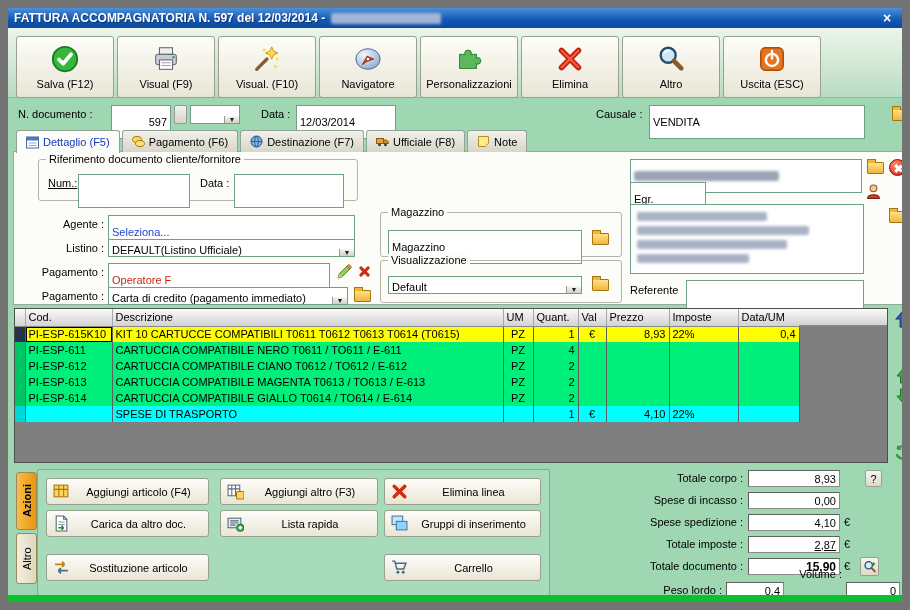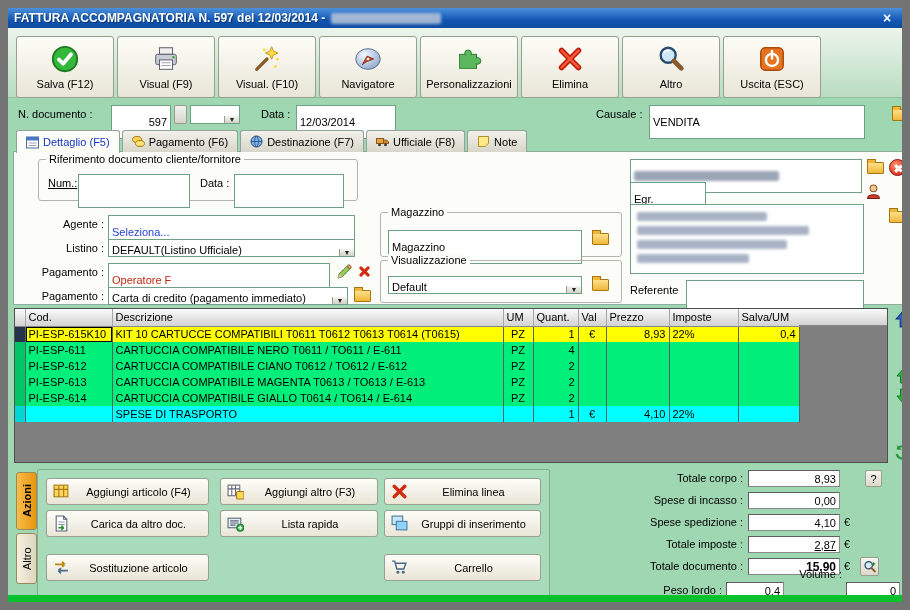--- a/index.html
+++ b/index.html
@@ -315,21 +315,21 @@
       <tbody>
           <tr>
         <th class="stub"></th>
         <th>Cod.</th>
         <th>Descrizione</th>
         <th>UM</th>
         <th>Quant.</th>
         <th>Val</th>
         <th>Prezzo</th>
         <th>Imposte</th>
-        <th>Salva/UM</th>
+        <th>Data/UM</th>
       </tr>
       <tr class="rsel">
         <td class="stub"></td>
         <td class="focus">PI-ESP-615K10</td>
         <td>KIT 10 CARTUCCE COMPATIBILI T0611 T0612 T0613 T0614 (T0615)</td>
         <td class="ctr">PZ</td>
         <td class="num">1</td>
         <td class="ctr">€</td>
         <td class="num">8,93</td>
         <td>22%</td>

